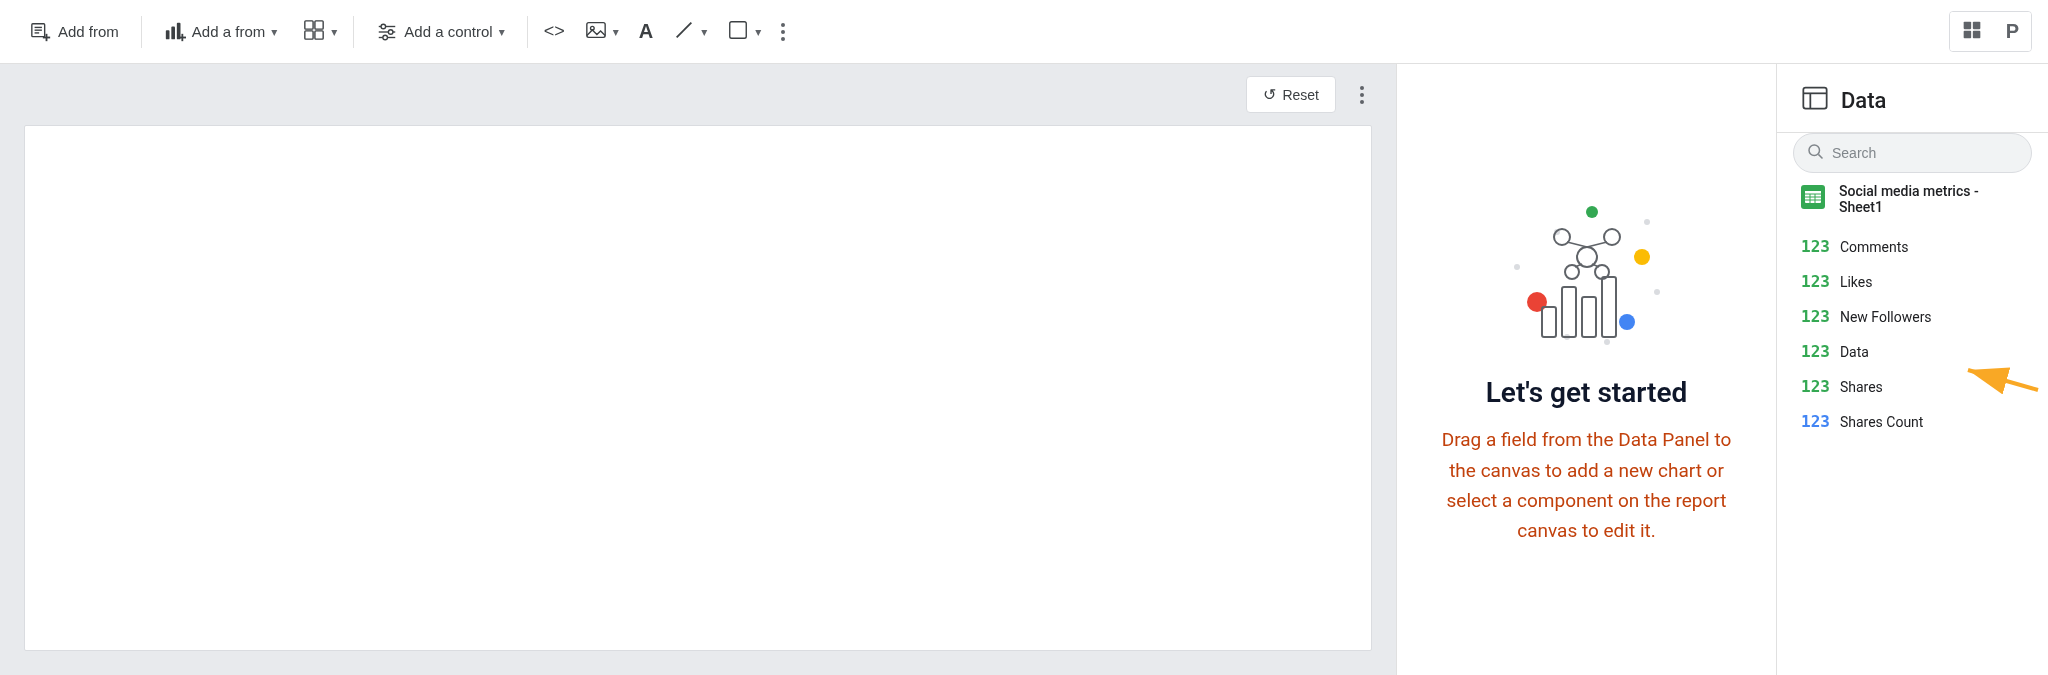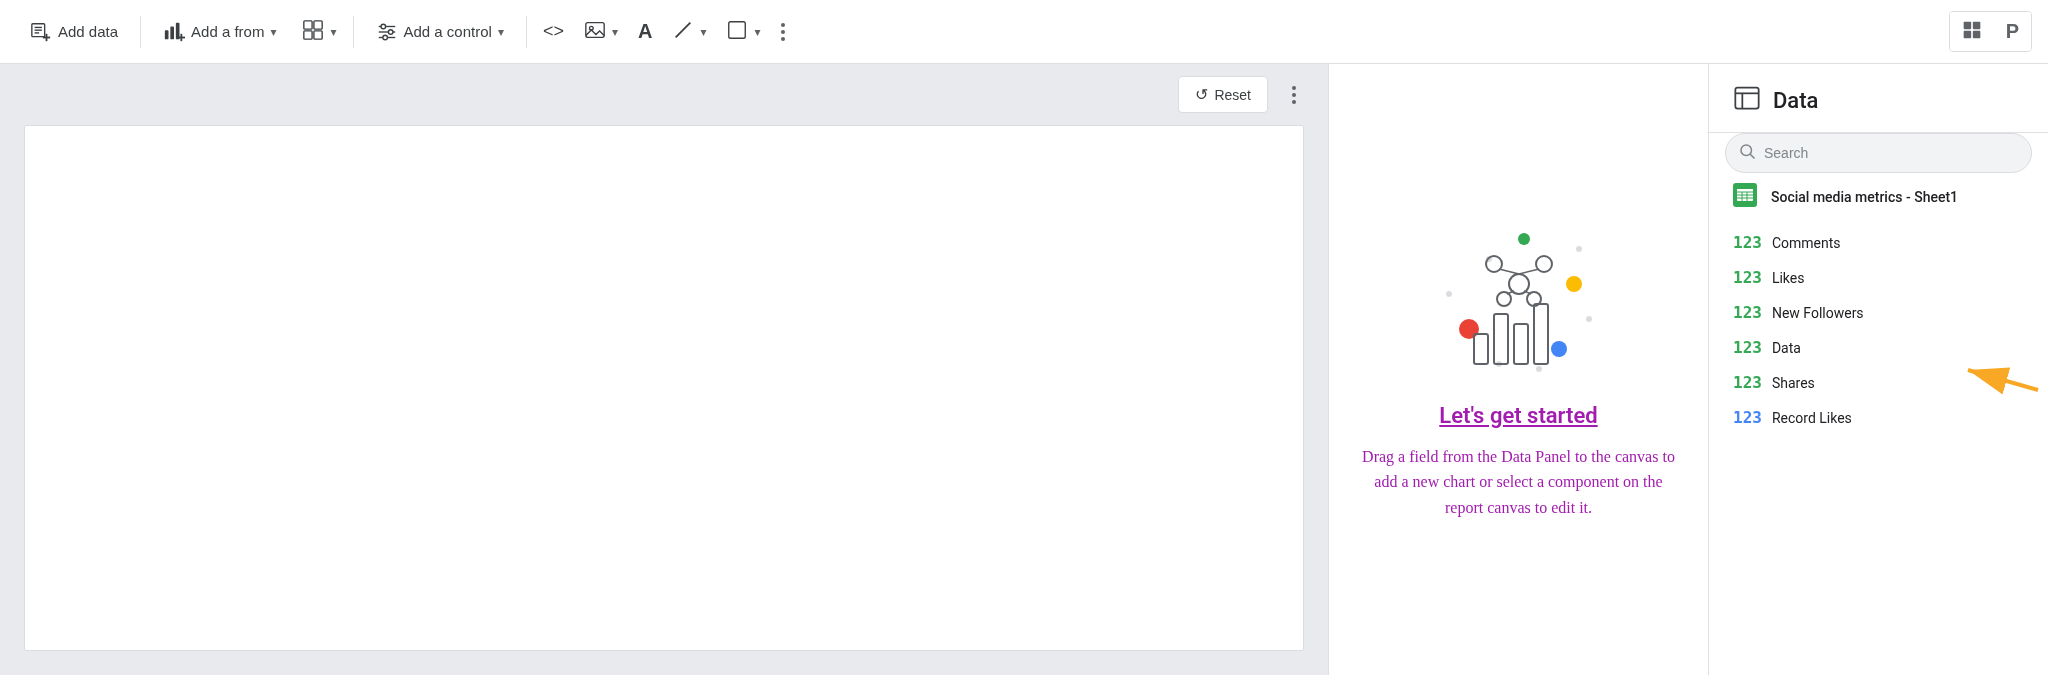--- a/index.html
+++ b/index.html
@@ -150,36 +150,34 @@
       padding: 40px 32px;
       text-align: center;
     }
     .empty-state-illustration {
       width: 200px;
       height: 160px;
       margin-bottom: 24px;
       position: relative;
     }
     .empty-state-title {
-      font-size: 22px;
+      font-size: 28px;
       font-weight: 600;
-      color: #a21caf;
+      color: #0f172a;
       margin-bottom: 16px;
-      text-decoration: underline;
     }
     .empty-state-desc {
-      font-size: 16px;
-      color: #a21caf;
+      font-size: 19px;
+      color: #c2410c;
       line-height: 1.6;
-      font-family: Liberation Serif, serif;
     }
 
     
     .data-panel {
-      width: 340px;
+      width: 272px;
       background: #fff;
       border-left: 1px solid #e0e0e0;
       display: flex;
       flex-direction: column;
     }
     .data-panel-header {
       display: flex;
       align-items: center;
       gap: 12px;
       padding: 20px 24px 16px;
@@ -284,21 +282,21 @@
     <span class="toolbar-icon">
       <svg width="22" height="22" viewBox="0 0 24 24" fill="none">
         <rect x="2" y="3" width="14" height="14" rx="1" stroke="#3c4043" stroke-width="1.5" fill="none"></rect>
         <line x1="5" y1="7" x2="13" y2="7" stroke="#3c4043" stroke-width="1.5"></line>
         <line x1="5" y1="10" x2="13" y2="10" stroke="#3c4043" stroke-width="1.5"></line>
         <line x1="5" y1="13" x2="10" y2="13" stroke="#3c4043" stroke-width="1.5"></line>
         <line x1="18" y1="14" x2="18" y2="22" stroke="#3c4043" stroke-width="2"></line>
         <line x1="14" y1="18" x2="22" y2="18" stroke="#3c4043" stroke-width="2"></line>
       </svg>
     </span>
-    <span>Add data</span>
+    <span>Add from</span>
   </button>
 
   <div class="toolbar-divider"></div>
 
   <button class="toolbar-btn">
     <span class="toolbar-icon">
       <svg width="22" height="22" viewBox="0 0 24 24" fill="none">
         <rect x="2" y="10" width="4" height="10" rx="1" fill="#3c4043"></rect>
         <rect x="8" y="6" width="4" height="14" rx="1" fill="#3c4043"></rect>
         <rect x="14" y="2" width="4" height="18" rx="1" fill="#3c4043"></rect>
@@ -542,18 +540,18 @@
         <span>Data</span>
       </div>
 
       <div class="field-item">
         <span class="field-icon">123</span>
         <span>Shares</span>
       </div>
 
       <div class="field-item">
         <span class="field-icon blue">123</span>
-        <span>Record Likes</span>
+        <span>Shares Count</span>
       </div>
     </div>
   </div>
 
 </div>
 
 </body></html>

